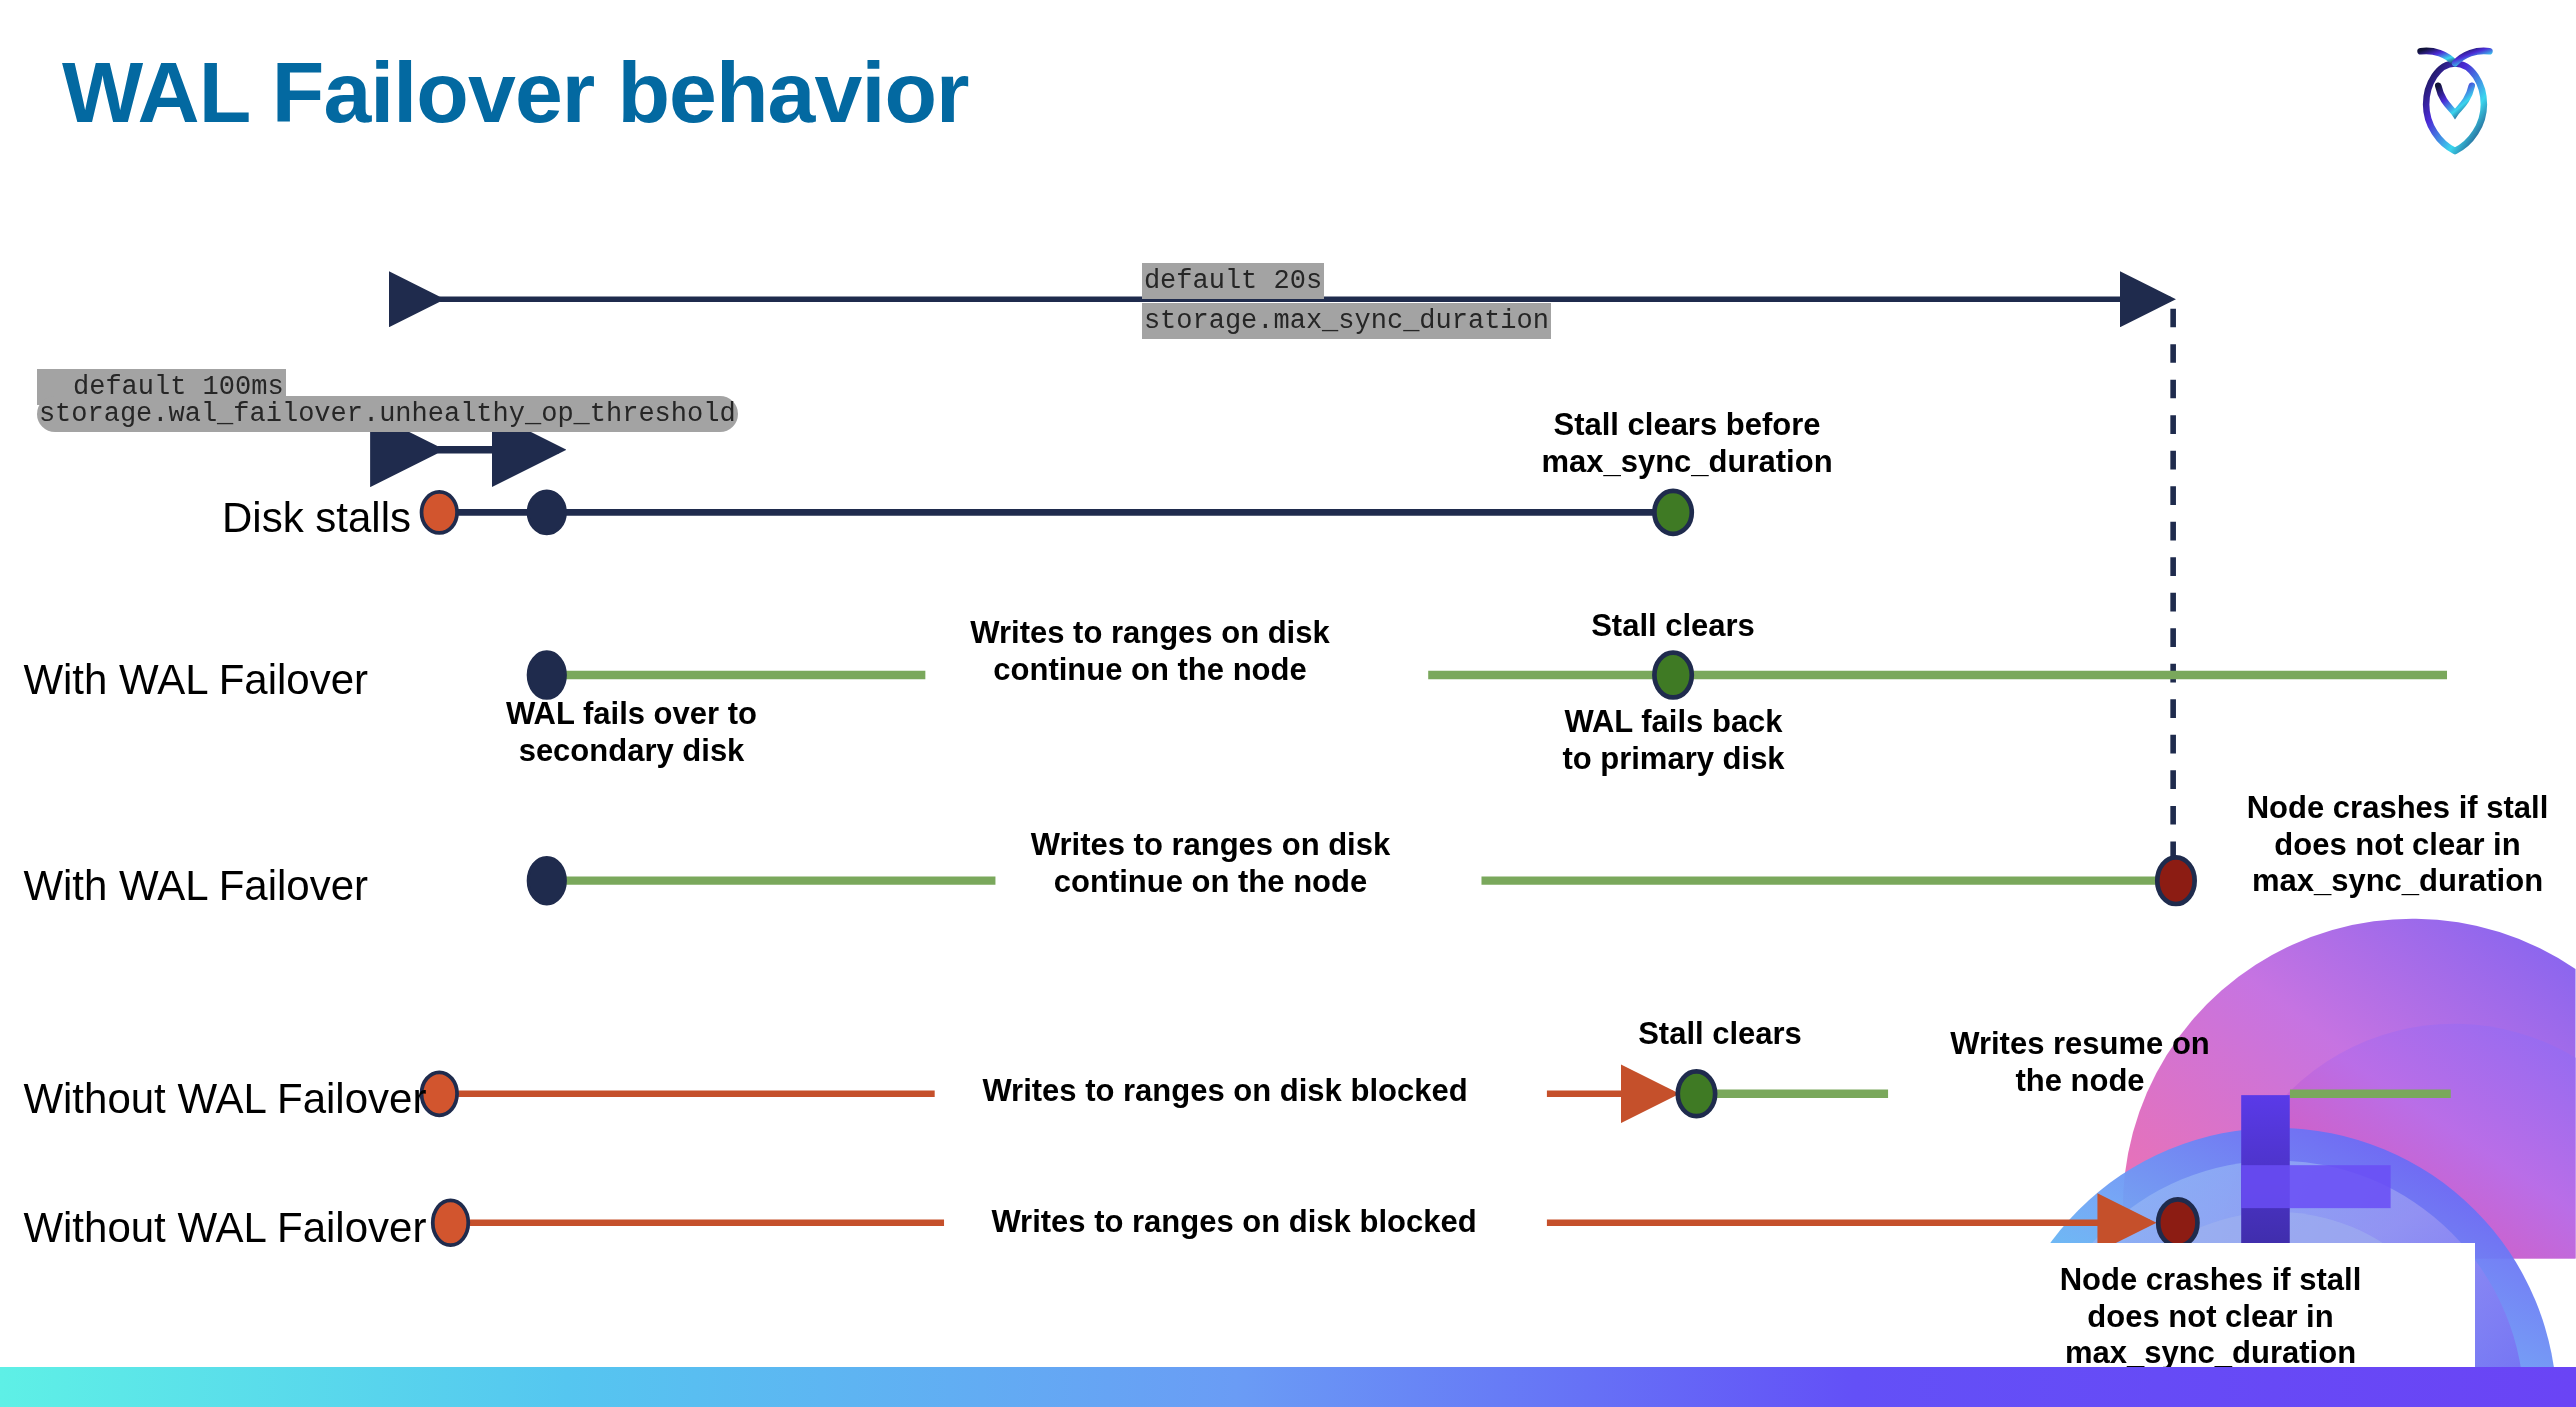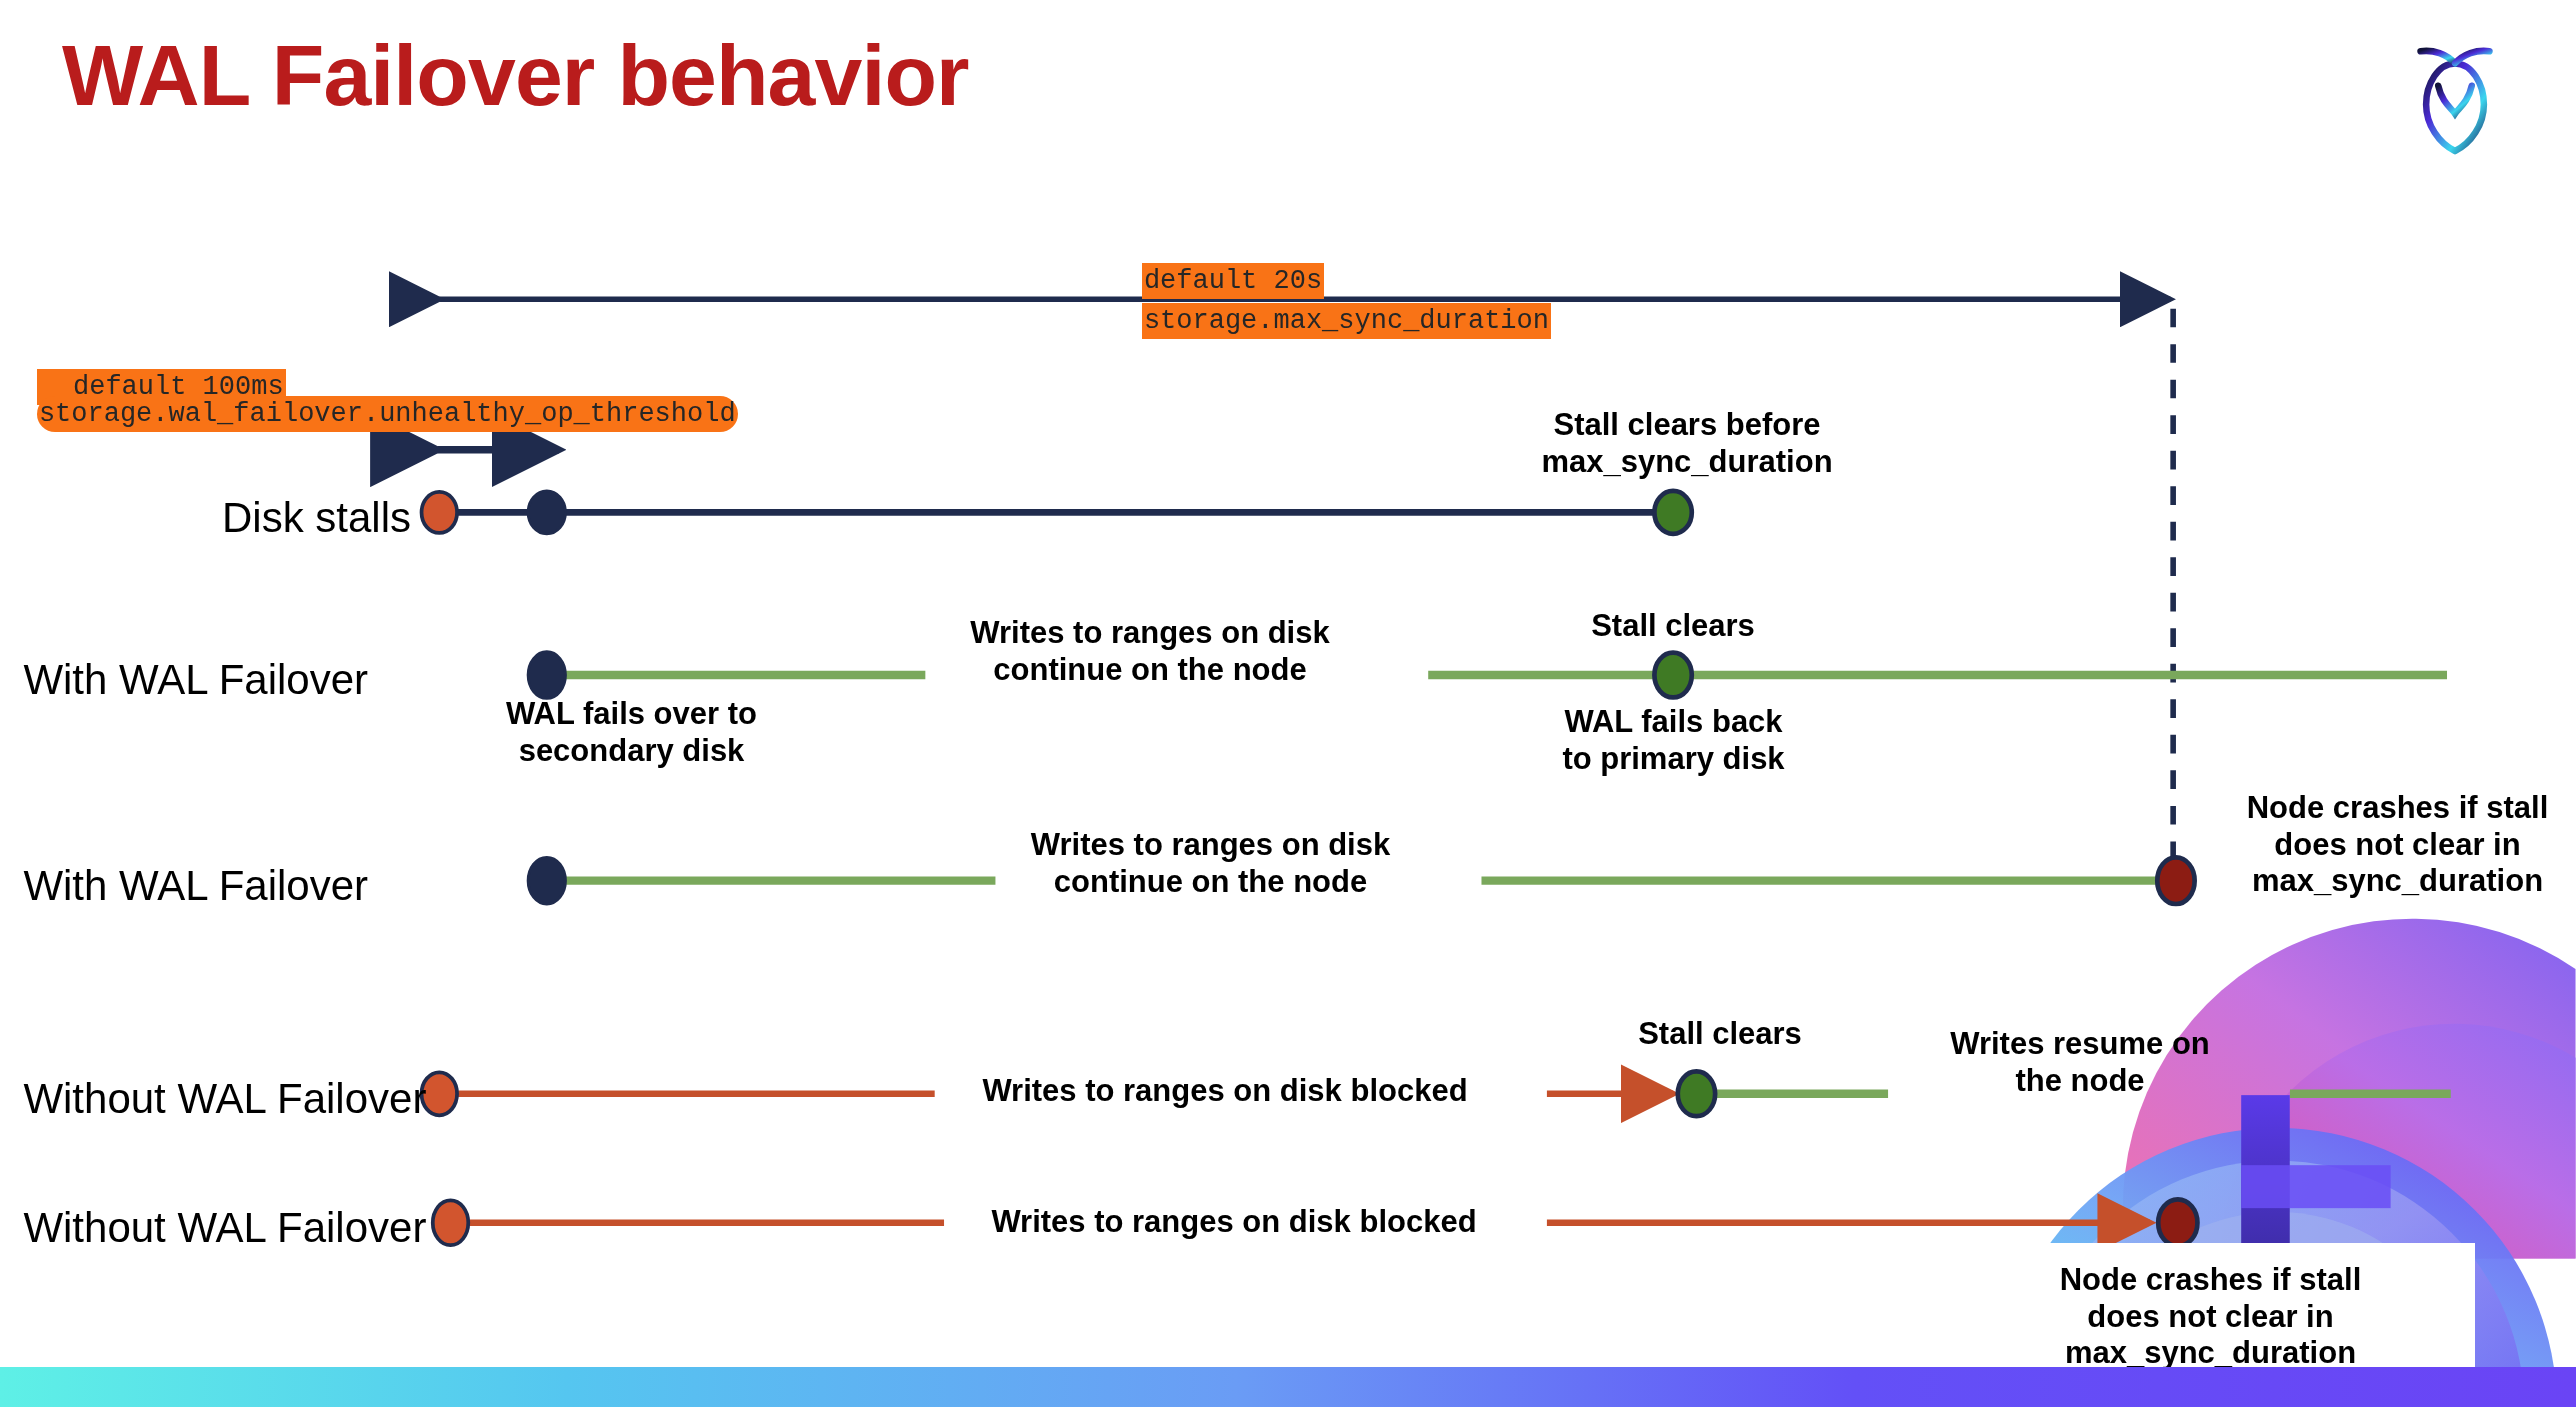--- a/index.html
+++ b/index.html
@@ -7,22 +7,22 @@
     width:2576px;height:1408px;
     background:#ffffff;
     font-family:"Liberation Sans",sans-serif;
     overflow:hidden;
     position:relative;
   }
   .slide{position:absolute;inset:0;overflow:hidden;}
 
   
   .title{
-    position:absolute;left:62px;top:28px;
-    font-size:86px;font-weight:bold;color:#b91c1c;
+    position:absolute;left:62px;top:45px;
+    font-size:86px;font-weight:bold;color:#0369a1;
     letter-spacing:-0.9px;line-height:1.1;
     font-family:"Liberation Sans",sans-serif;
   }
 
   
   .logo{position:absolute;left:2385px;top:28px;width:140px;height:136px;}
 
   
   .bottom-bar{
     position:absolute;left:0;bottom:0;width:2576px;height:41px;
@@ -43,21 +43,21 @@
   .row-label{
     position:absolute;color:#000000;font-size:42px;
     font-family:"Liberation Sans",sans-serif;white-space:nowrap;
   }
 
   
   .code{
     position:absolute;
     font-family:"Liberation Mono",monospace;
     font-size:27px;color:#262626;
-    background:#f97316;
+    background:#a3a3a3;
     line-height:1.34;
     white-space:nowrap;
     padding:0 1.9px;
   }
 
   
   .wires{position:absolute;left:0;top:0;width:2576px;height:1408px;}
 
   
   .note-box{

